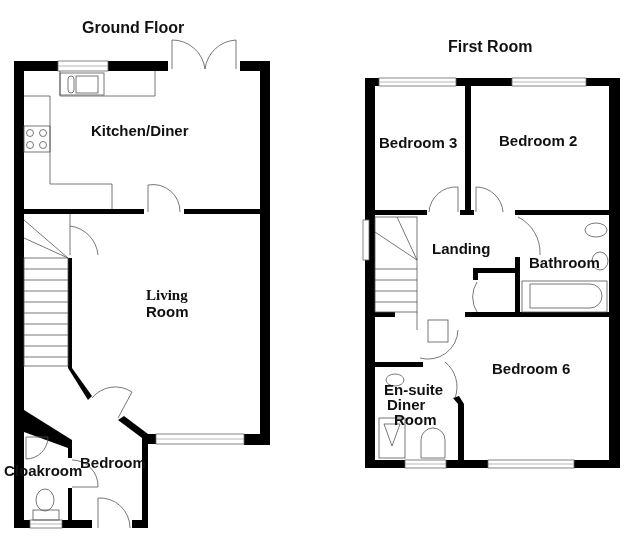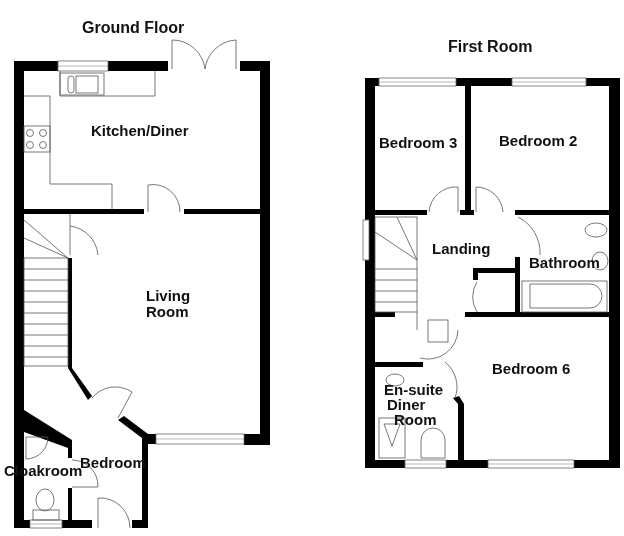--- a/index.html
+++ b/index.html
@@ -189,21 +189,21 @@
     <path d="M384,424 L400,424 L392,446 Z"></path>
     <path d="M421,458 L421,440 A12,12 0 0 1 445,440 L445,458 Z"></path>
     <ellipse cx="395" cy="380" rx="9" ry="6"></ellipse>
   </g>
 </svg>
 
 <div class="lbl title" style="left:82px;top:19px;">Ground Floor</div>
 <div class="lbl title" style="left:448px;top:38px;">First Room</div>
 
 <div class="lbl" style="left:91px;top:122px;">Kitchen/Diner</div>
-<div class="lbl" style="left:146px;top:287px;">Living</div>
+<div class="lbl" style="left:146px;top:287px;font-family:Liberation Serif, serif;">Living</div>
 <div class="lbl" style="left:146px;top:303px;">Room</div>
 <div class="lbl" style="left:80px;top:454px;">Bedroom</div>
 <div class="lbl" style="left:4px;top:462px;">Cloakroom</div>
 
 <div class="lbl" style="left:379px;top:134px;">Bedroom 3</div>
 <div class="lbl" style="left:499px;top:132px;">Bedroom 2</div>
 <div class="lbl" style="left:432px;top:216px;margin-top:24px;">Landing</div>
 <div class="lbl" style="left:529px;top:254px;">Bathroom</div>
 <div class="lbl" style="left:492px;top:360px;">Bedroom 6</div>
 <div class="lbl" style="left:384px;top:381px;">En-suite</div>

